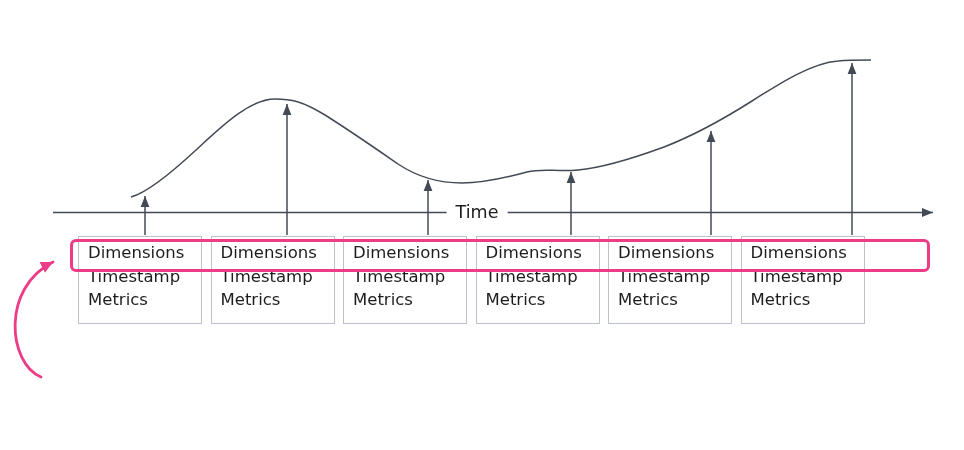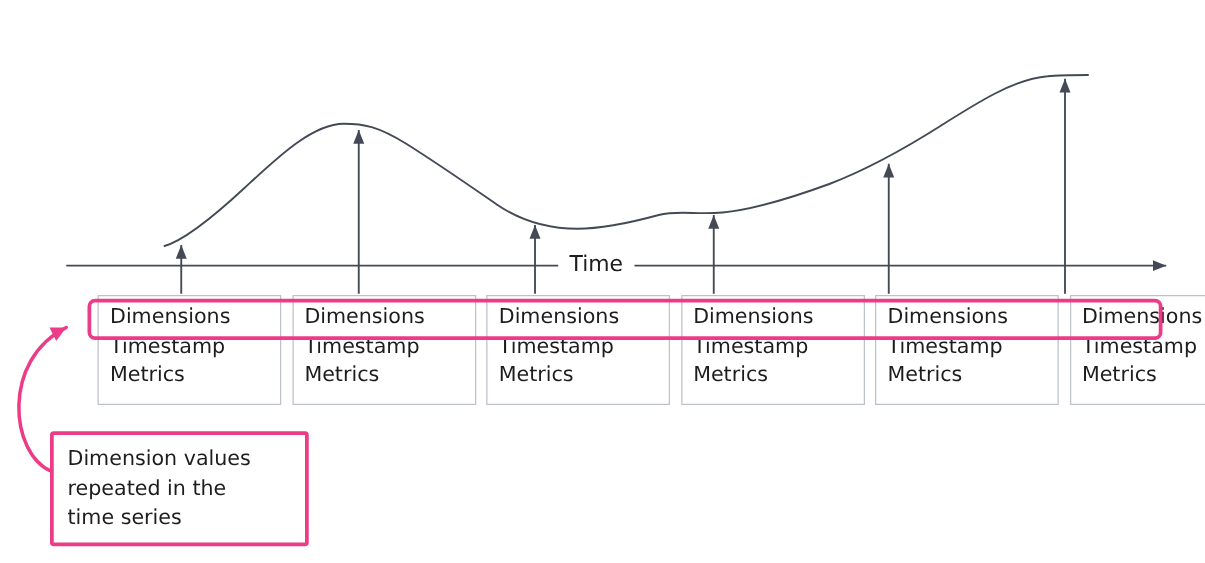--- a/index.html
+++ b/index.html
@@ -17,21 +17,21 @@
   .s-ink{stroke:var(--ink);stroke-width:1.5;fill:none;}
   .mk-ink{fill:var(--ink);}
   .s-pink{stroke:var(--pink);stroke-width:2.8;fill:none;stroke-linecap:round;}
   .mk-pink{fill:var(--pink);}
   .time-label{
     position:absolute;left:477px;top:212px;transform:translate(-50%,-50%);
     background:#ffffff;padding:0 9px;font-size:17.5px;white-space:nowrap;
   }
   .boxes-row{position:absolute;left:78px;top:236px;display:flex;gap:8.5px;}
   .record-box{
-    width:147px;height:88px;box-sizing:border-box;background:#ffffff;
+    width:124px;height:88px;box-sizing:border-box;background:#ffffff;
     border:1.3px solid var(--box-border);padding:4px 8px 0 9px;
     font-size:16.5px;line-height:23.5px;white-space:nowrap;overflow:hidden;
   }
   .pink-band{
     position:absolute;left:70px;top:239px;width:860px;height:33px;box-sizing:border-box;
     border:3px solid var(--pink);border-radius:6px;background:transparent;pointer-events:none;
   }
   .callout{
     position:absolute;left:40px;top:345px;width:207px;height:92px;box-sizing:border-box;
     background:#ffffff;border:3px solid var(--pink);border-radius:3px;
@@ -106,21 +106,18 @@
     </div>
     <div class="record-box">
       <div>Dimensions</div>
       <div>Timestamp</div>
       <div>Metrics</div>
     </div>
   </div>
 
   <div class="pink-band"></div>
 
-  <div class="callout">Dimension values
-repeated in the
-time series</div>
 
   <svg class="layer" width="964" height="450" viewBox="0 0 964 450">
     <path class="s-pink" d="M 41 377 C 8 363, 1 288, 53 262" marker-end="url(#arrowPink)"></path>
   </svg>
 
 </div>
 
 </body></html>

